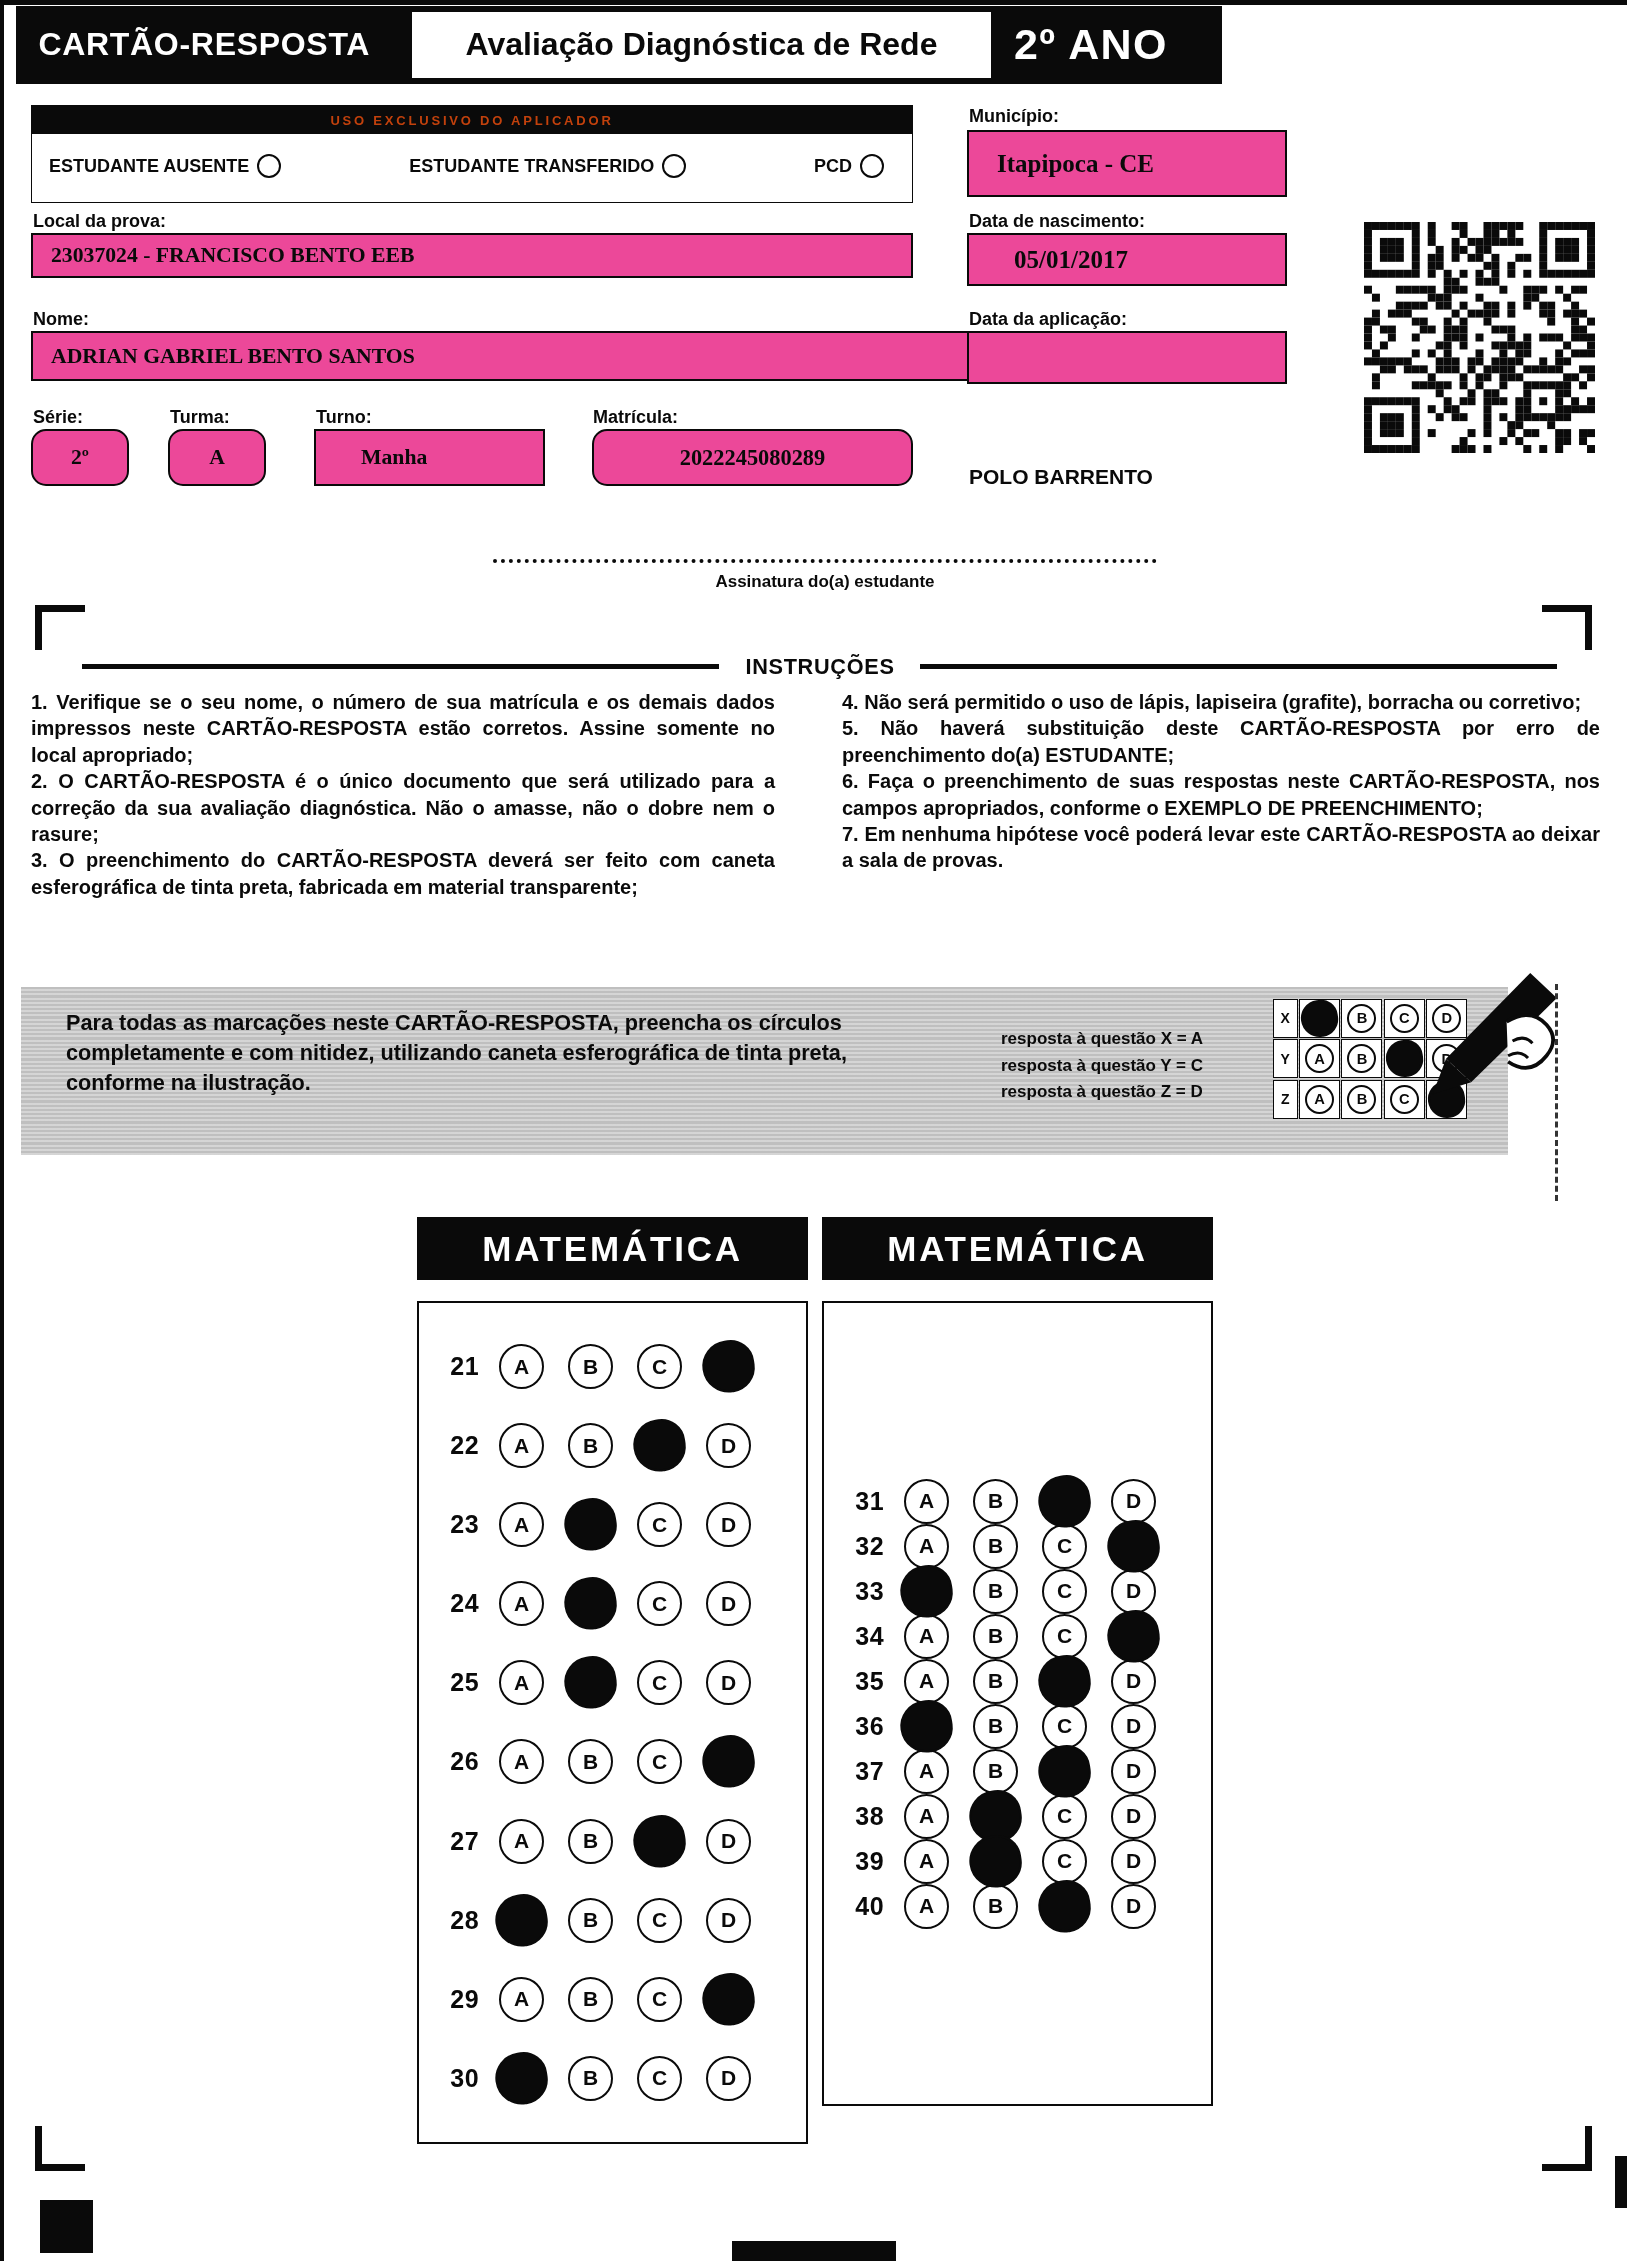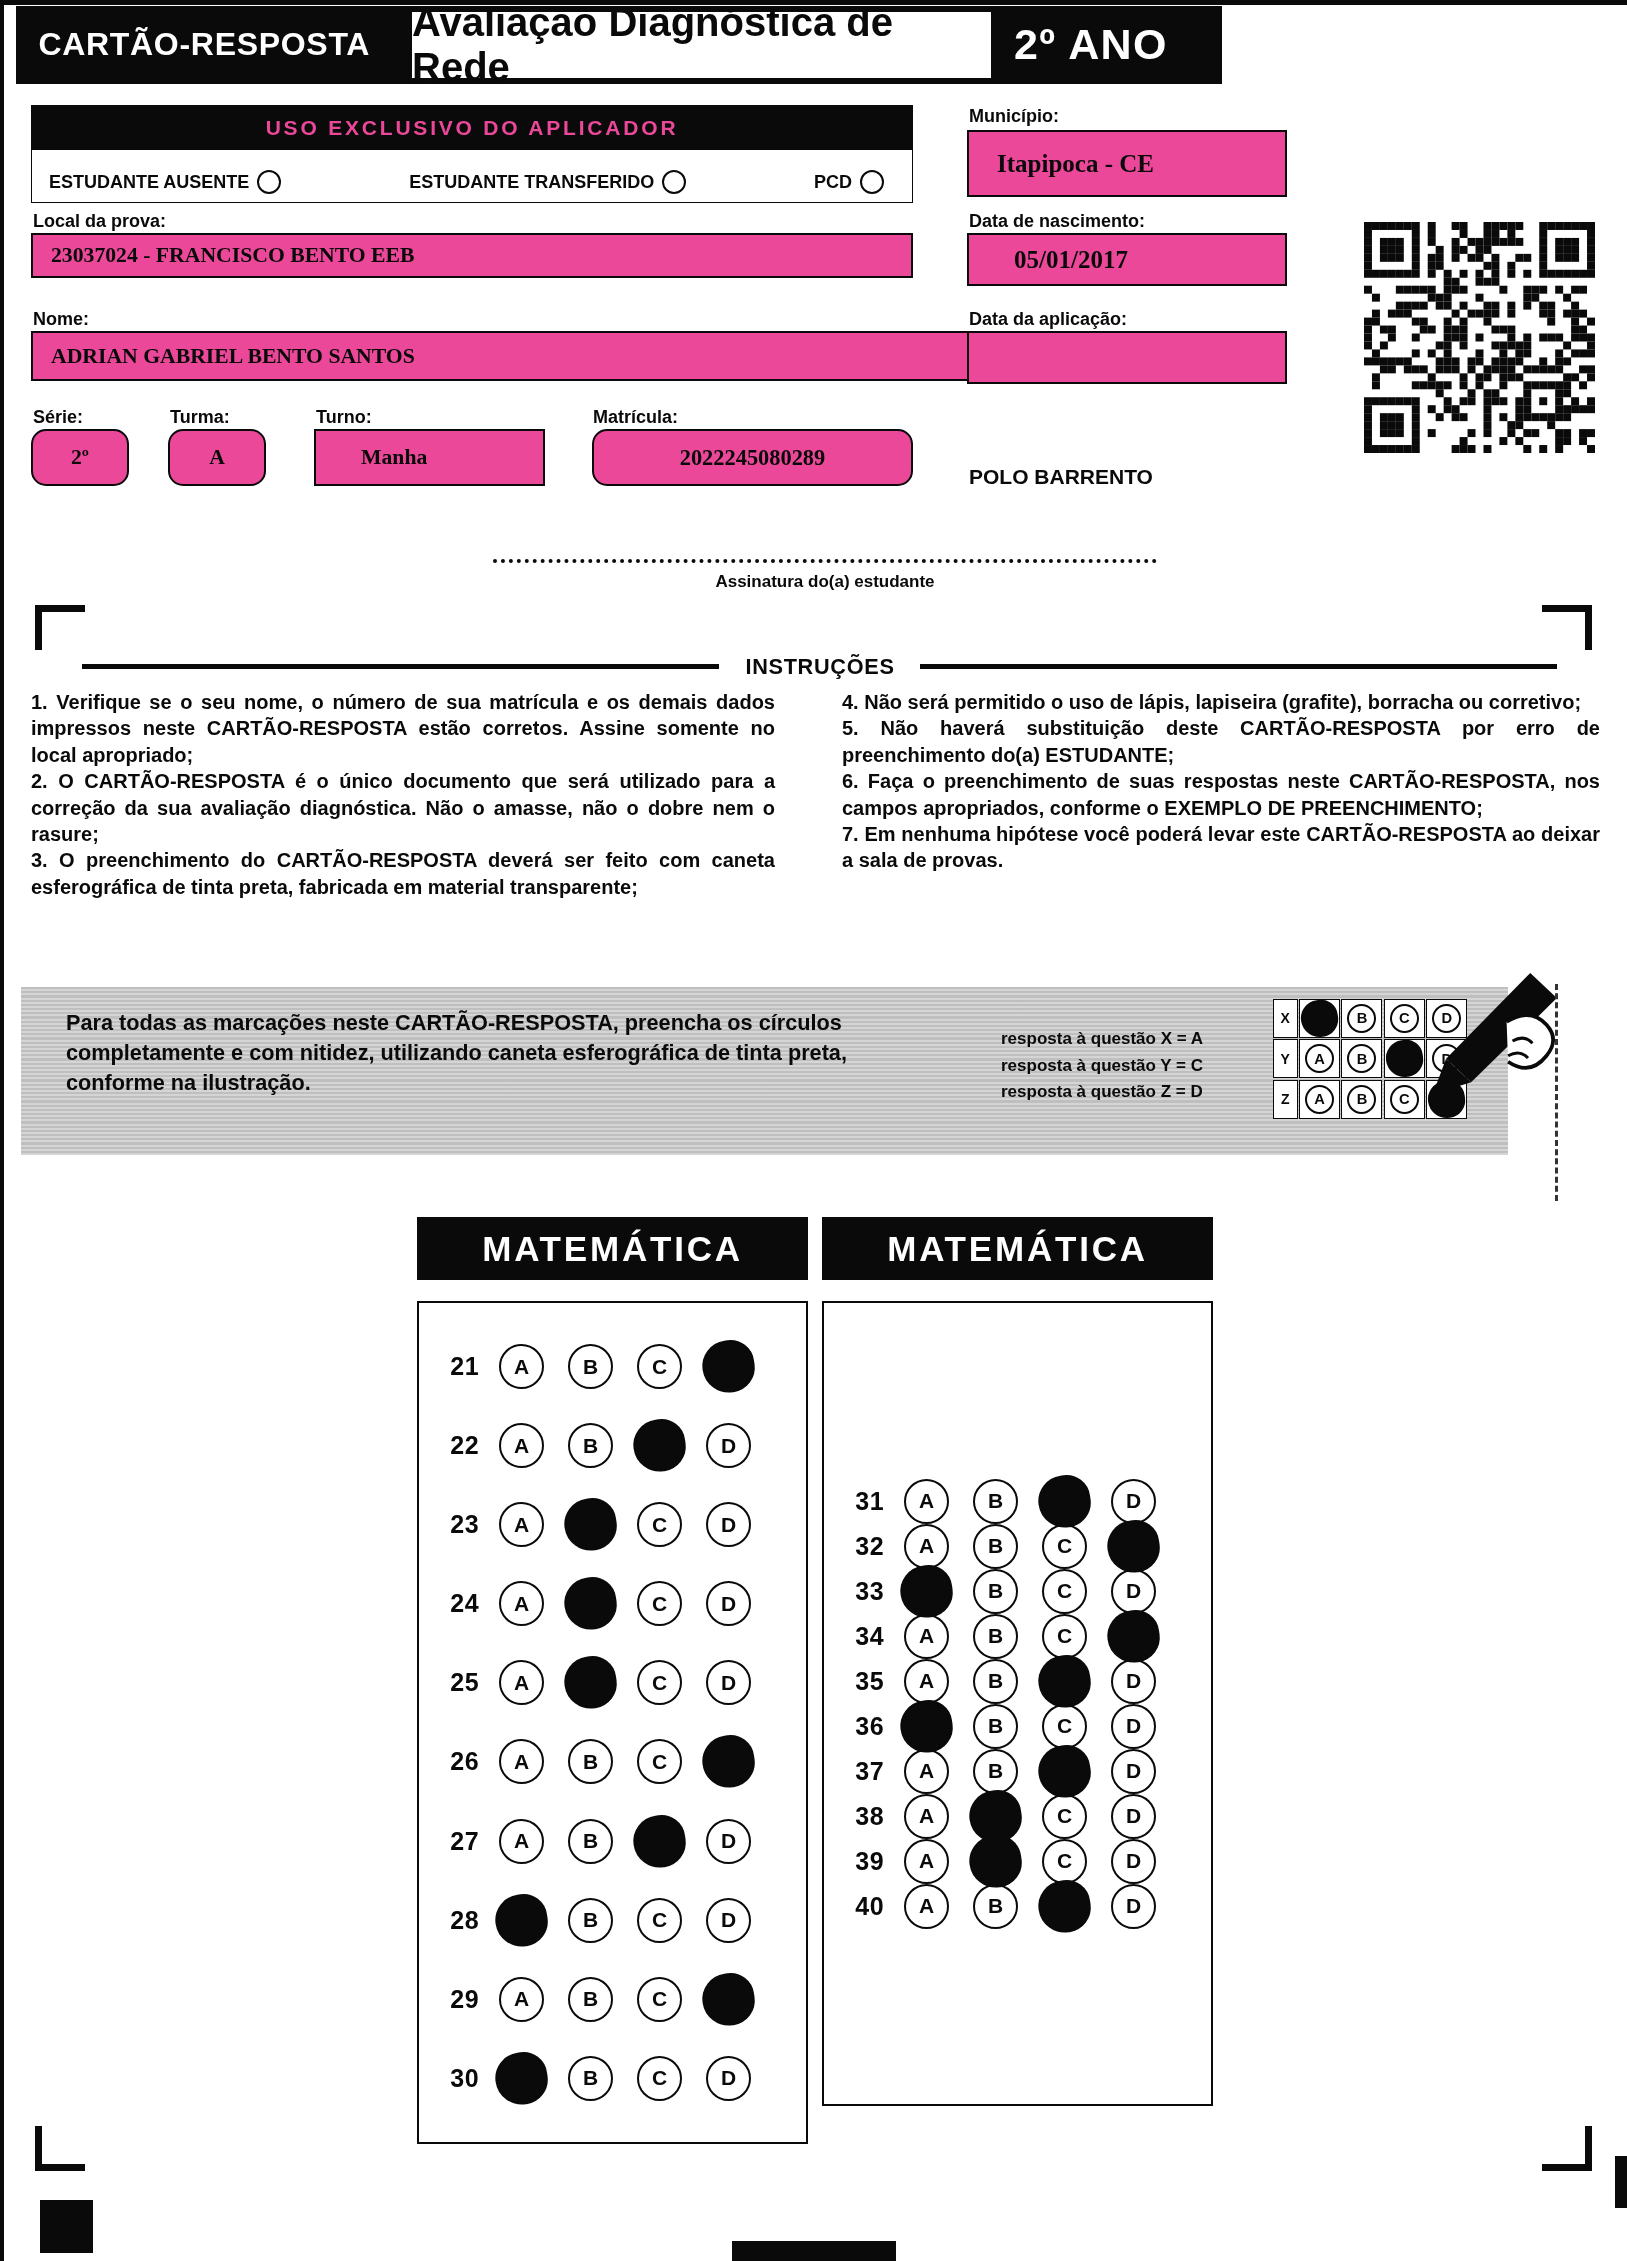--- a/index.html
+++ b/index.html
@@ -8,26 +8,26 @@
   .page { position:relative; width:1627px; height:2261px; background:#fff; overflow:hidden; }
   .abs { position:absolute; }
 
   
   .scan-top { left:0; top:0; width:1627px; height:4.9px; background:#0a0a0a; }
   .scan-left { left:0; top:0; width:4.2px; height:2261px; background:#0a0a0a; }
 
   
   .header-bar { left:16px; top:5.6px; width:1206px; height:78px; background:#0a0a0a; }
   .header-title { position:absolute; left:22.4px; top:0; height:100%; display:flex; align-items:center; color:#fff; font-size:32px; font-weight:bold; letter-spacing:0.7px; }
-  .header-sub-box { position:absolute; left:396px; top:6.3px; width:579px; height:66px; background:#fff; display:flex; align-items:center; justify-content:center; font-size:40px; font-weight:bold; }
+  .header-sub-box { position:absolute; left:396px; top:6.3px; width:579px; height:66px; background:#fff; display:flex; align-items:center; justify-content:center; font-size:32px; font-weight:bold; }
   .header-grade { position:absolute; left:998px; top:0; height:100%; display:flex; align-items:center; color:#fff; font-size:43px; font-weight:bold; letter-spacing:1.4px; }
 
   
   .applicator-box { left:31px; top:105px; width:882px; height:98px; border:1.4px solid #0a0a0a; background:#fff; }
-  .applicator-bar { height:44px; background:#0a0a0a; color:#ec4899; display:flex; align-items:center; justify-content:center; font-size:21px; font-weight:bold; letter-spacing:2.8px; }
+  .applicator-bar { height:28px; background:#0a0a0a; color:#c2410c; display:flex; align-items:center; justify-content:center; font-size:13px; font-weight:bold; letter-spacing:2.8px; }
   .checkbox-row { display:flex; align-items:center; height:64px; padding:0 28px 0 17px; justify-content:space-between; }
   .cb-item { display:flex; align-items:center; gap:8px; font-size:18px; font-weight:bold; }
   .cb-circle { width:24px; height:24px; border:2.1px solid #0a0a0a; border-radius:50%; background:#fff; flex:0 0 auto; }
 
   
   .f-label { font-size:18px; font-weight:bold; }
   .f-box { border:2.1px solid #0a0a0a; display:flex; align-items:center; padding-left:18px; font-size:21.7px; font-weight:bold; background:#ec4899;font-family:Liberation Serif, serif; }
   .f-box.center { justify-content:center; padding-left:0;border-radius:15px; }
   .f-box.big { font-size:25px; }
   .polo-text { font-size:21px; font-weight:bold; }

